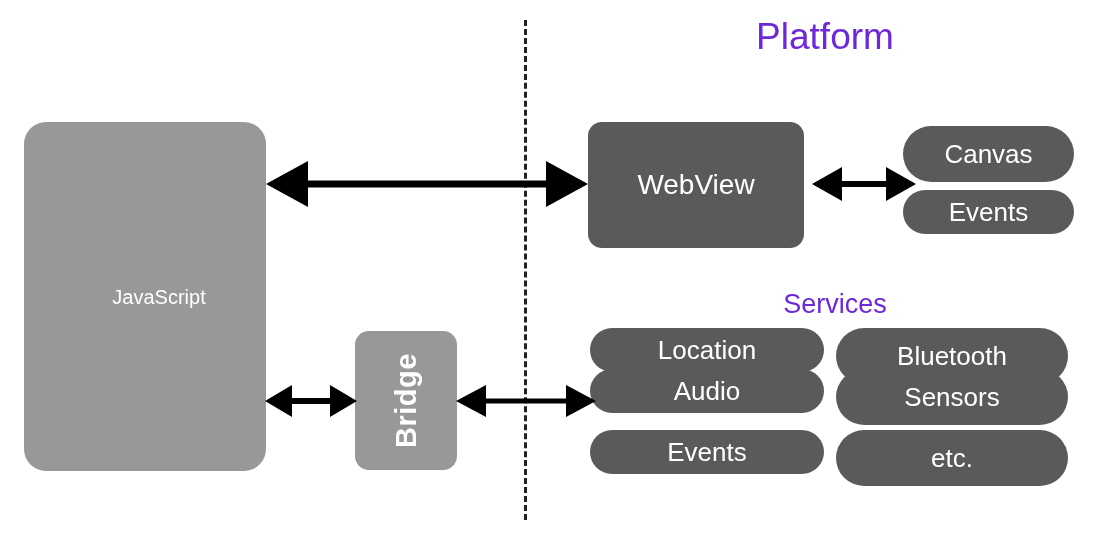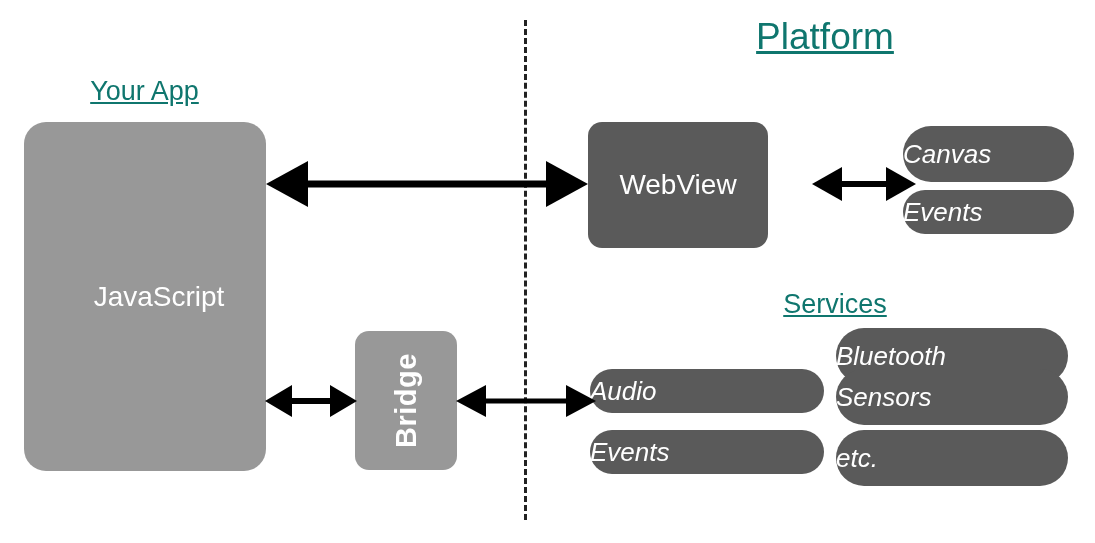--- a/index.html
+++ b/index.html
@@ -12,26 +12,25 @@
     width: 1095px;
     height: 543px;
     background: #ffffff;
     font-family: "Liberation Sans", sans-serif;
     overflow: hidden;
   }
 
   
   .heading {
     position: absolute;
-    color: #0f766e;
+    color: #6d28d9;
     font-weight: 400;
     white-space: nowrap;
     text-align: center;
     line-height: 1;
-    text-decoration: underline;
   }
   #heading-your-app { left: 24px;  top: 78px;  width: 241px; font-size: 27px; }
   #heading-platform { left: 640px; top: 18px;  width: 370px; font-size: 37px; }
   #heading-services { left: 596px; top: 283px; width: 478px; font-size: 27px; margin-top: 8px; }
 
   
   .node {
     position: absolute;
     box-sizing: border-box;
     display: flex;
@@ -41,26 +40,26 @@
     line-height: 1;
     white-space: nowrap;
   }
   .node-light { background: #989898; }
   .node-dark  { background: #5a5a5a; }
 
   #node-javascript {
     left: 24px; top: 122px;
     width: 242px; height: 349px;
     border-radius: 22px;
-    font-size: 28px;
+    font-size: 20px;
     padding-left: 28px;
   }
   #node-webview {
     left: 588px; top: 122px;
-    width: 180px; height: 126px;
+    width: 216px; height: 126px;
     border-radius: 14px;
     font-size: 28px;
   }
   #node-bridge {
     left: 355px; top: 331px;
     width: 102px; height: 139px;
     border-radius: 14px;
   }
   #node-bridge .vertical-label {
     transform: rotate(-90deg);
@@ -68,27 +67,27 @@
     font-weight: bold;
     letter-spacing: 0.5px;
   }
 
   
   .pill {
     position: absolute;
     box-sizing: border-box;
     display: flex;
     align-items: center;
+    justify-content: center;
     background: #5a5a5a;
     color: #ffffff;
     border-radius: 999px;
     font-size: 26px;
     line-height: 1;
     white-space: nowrap;
-    font-style: italic;
   }
   
   #pill-canvas { left: 903px; top: 126px; width: 171px; height: 56px; }
   #pill-events { left: 903px; top: 190px; width: 171px; height: 44px; }
 
   
   .svc-col-left  { left: 590px; width: 234px; height: 44px; }
   .svc-col-right { left: 836px; width: 232px; height: 56px; }
   .svc-row-1 { top: 328px; }
   .svc-row-2 { top: 369px; }
@@ -106,21 +105,20 @@
 
   
   .arrow { position: absolute; }
   .arrow svg { display: block; overflow: visible; }
 </style>
 </head>
 <body>
 
 <div id="canvas">
 
-  <div class="heading" id="heading-your-app">Your App</div>
 
   <div class="heading" id="heading-platform">Platform</div>
 
   <div class="heading" id="heading-services">Services</div>
 
   <div id="divider"></div>
 
   <div class="node node-light" id="node-javascript">
     <span>JavaScript</span>
   </div>
@@ -134,20 +132,23 @@
   </div>
 
   <div class="pill" id="pill-canvas">
     <span>Canvas</span>
   </div>
 
   <div class="pill" id="pill-events">
     <span>Events</span>
   </div>
 
+  <div class="pill svc-col-left svc-row-1">
+    <span>Location</span>
+  </div>
 
   <div class="pill svc-col-right svc-row-1">
     <span>Bluetooth</span>
   </div>
 
   <div class="pill svc-col-left svc-row-2">
     <span>Audio</span>
   </div>
 
   <div class="pill svc-col-right svc-row-2">

